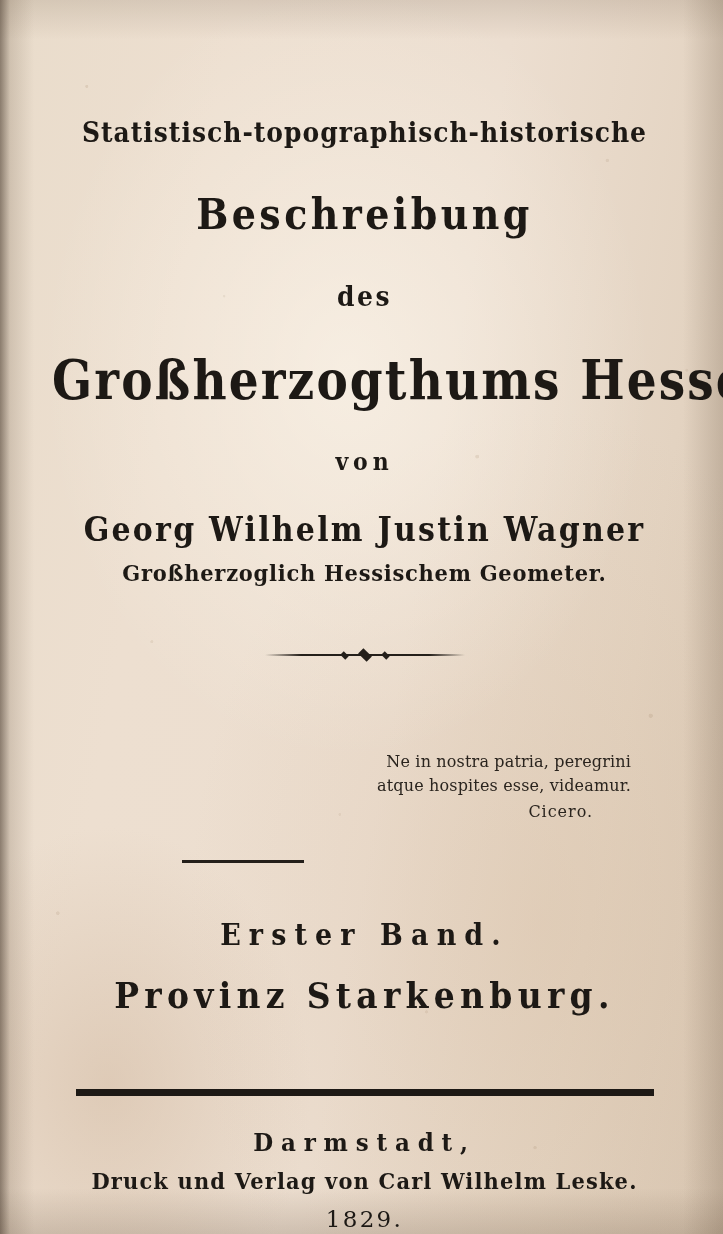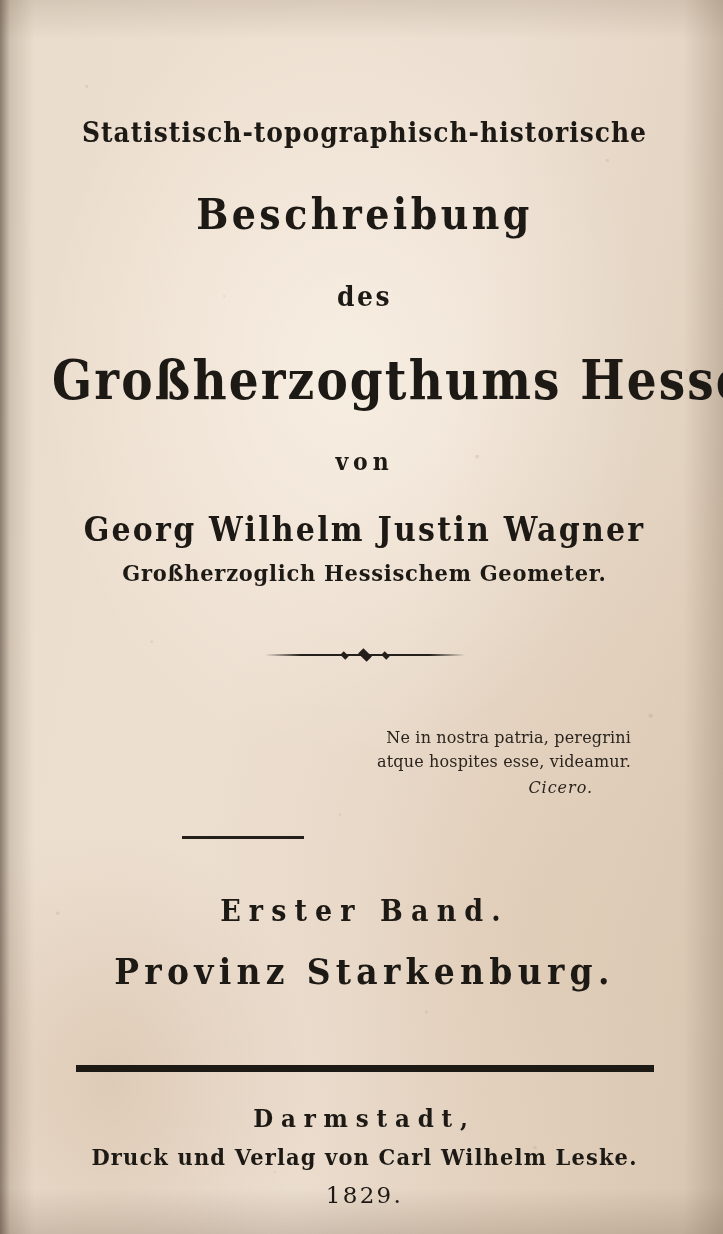--- a/index.html
+++ b/index.html
@@ -145,33 +145,32 @@
     top: 3.5px;
     width: 7px;
     height: 7px;
     background: #241f1a;
     transform: rotate(45deg) scale(1,.7);
   }
   .ornament .dot-l { left: 50%; margin-left: -24px; }
   .ornament .dot-r { left: 50%; margin-left: 17px; }
 
   .motto {
-    margin: 64px 46px 0 0;
+    margin: 88px 46px 0 0;
     text-align: right;
     font-family: "DejaVu Serif", serif;
     font-size: 16px;
     line-height: 1.5;
     color: #2a241e;
     letter-spacing: .01em;
   }
   .motto .src {
     display: block;
     margin-top: 2px;
     margin-right: 38px;
-    font-style: italic;
     letter-spacing: .06em;
   }
 
   .rule-short {
     margin: 36px auto 0;
     width: 122px;
     height: 3px;
     background: #241f1a;
     transform: translateX(-122px);
   }

